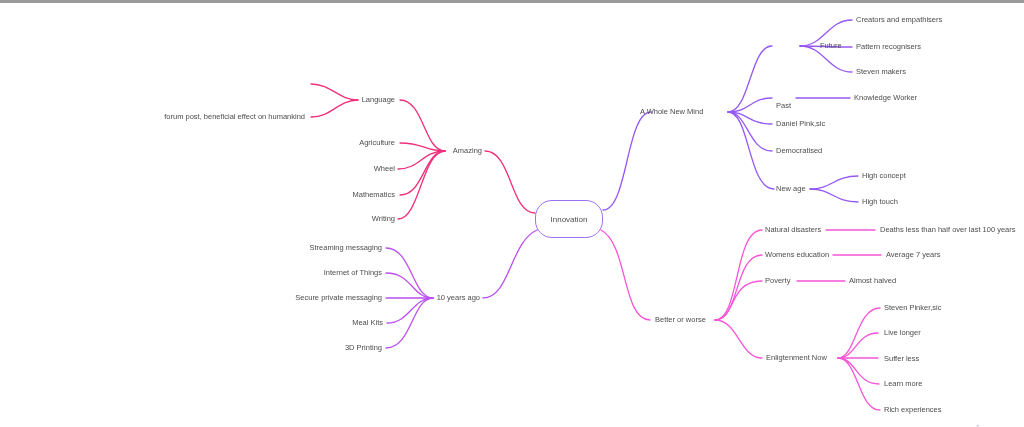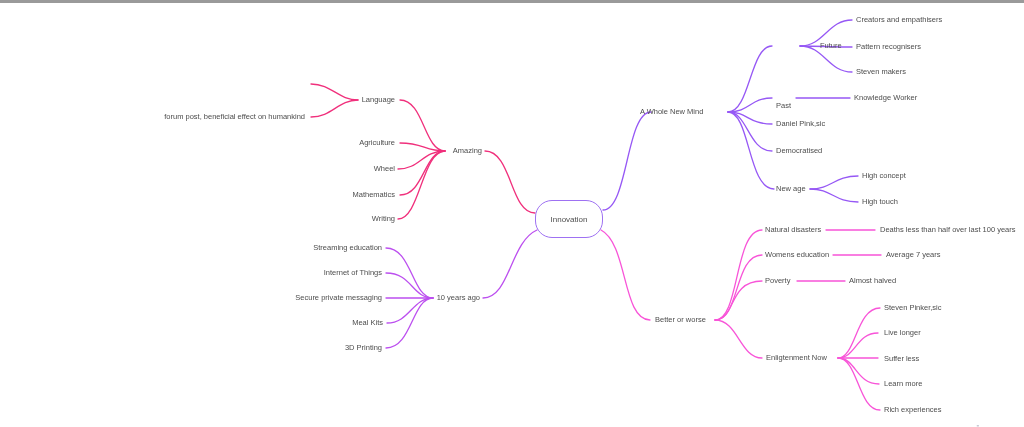--- a/index.html
+++ b/index.html
@@ -72,21 +72,21 @@
   <div class="root-pill">Innovation</div>
 
   <div class="node r" style="right:719px;top:112px;">forum post, beneficial effect on humankind</div>
   <div class="node r" style="right:629px;top:95px;">Language</div>
   <div class="node r" style="right:629px;top:138px;">Agriculture</div>
   <div class="node r" style="right:629px;top:164px;">Wheel</div>
   <div class="node r" style="right:629px;top:190px;">Mathematics</div>
   <div class="node r" style="right:629px;top:214px;">Writing</div>
   <div class="node r" style="right:542px;top:146px;">Amazing</div>
 
-  <div class="node r" style="right:642px;top:243px;">Streaming education</div>
+  <div class="node r" style="right:642px;top:243px;">Streaming messaging</div>
   <div class="node r" style="right:642px;top:268px;padding-left:21px;">Internet of Things</div>
   <div class="node r" style="right:642px;top:293px;">Secure private messaging</div>
   <div class="node r" style="right:641px;top:318px;">Meal Kits</div>
   <div class="node r" style="right:642px;top:343px;">3D Printing</div>
   <div class="node r" style="right:544px;top:293px;">10 years ago</div>
 
   <div class="node" style="left:640px;top:107px;">A Whole New Mind</div>
   <div class="node" style="left:776px;top:41px;padding-left:44px;">Future</div>
   <div class="node" style="left:856px;top:15px;">Creators and empathisers</div>
   <div class="node" style="left:856px;top:42px;">Pattern recognisers</div>

